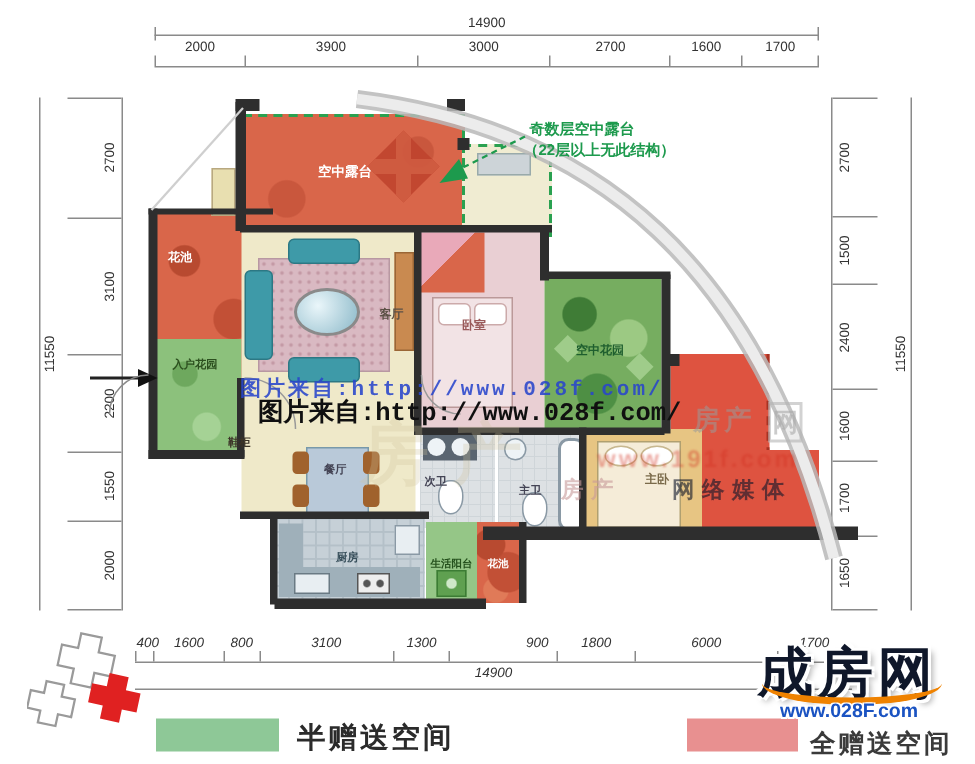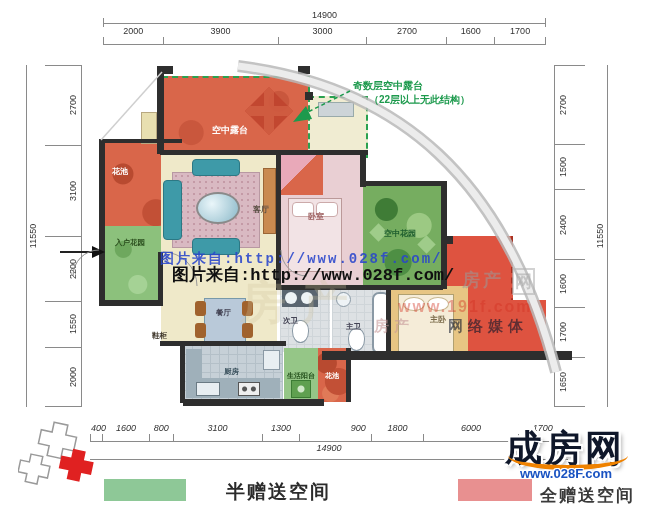--- a/index.html
+++ b/index.html
@@ -263,37 +263,37 @@
 <div class="wall" style="left:276px;top:285px;width:167px;height:5px;"></div>
 <div class="wall" style="left:386px;top:285px;width:5px;height:70px;"></div>
 <div class="wall" style="left:158px;top:252px;width:5px;height:53px;"></div>
 <div class="wall" style="left:160px;top:341px;width:126px;height:5px;"></div>
 <div class="wall" style="left:180px;top:345px;width:5px;height:58px;"></div>
 <div class="wall" style="left:183px;top:399px;width:141px;height:7px;"></div>
 <div class="wall" style="left:346px;top:348px;width:5px;height:54px;"></div>
 <div class="wall" style="left:322px;top:351px;width:250px;height:9px;"></div>
 <div class="wall" style="left:443px;top:236px;width:10px;height:8px;"></div>
 
-<span class="lbl lbl-w" style="left:212px;top:124px;font-size:9px;text-align:right;">空中露台</span>
+<span class="lbl lbl-w" style="left:212px;top:108px;font-size:9px;text-align:right;">空中露台</span>
 <span class="lbl lbl-w" style="left:112px;top:166px;">花池</span>
 <span class="lbl" style="left:115px;top:238px;font-size:7.5px;color:#2c501f;">入户花园</span>
-<span class="lbl" style="left:152px;top:290px;font-size:7.5px;color:#3c3428;margin-top:41px;">鞋柜</span>
+<span class="lbl" style="left:152px;top:290px;font-size:7.5px;color:#3c3428;">鞋柜</span>
 <span class="lbl lbl-d" style="left:253px;top:204px;">客厅</span>
 <span class="lbl" style="left:308px;top:211px;font-size:8px;color:#9a5a5a;">卧室</span>
 <span class="lbl" style="left:384px;top:228px;font-size:8px;color:#1e5e2e;">空中花园</span>
 <span class="lbl lbl-d" style="left:216px;top:308px;font-size:7.5px;color:#445;">餐厅</span>
 <span class="lbl" style="left:283px;top:316px;font-size:7.5px;color:#445;">次卫</span>
 <span class="lbl" style="left:346px;top:322px;font-size:7.5px;color:#445;">主卫</span>
 <span class="lbl" style="left:430px;top:314px;font-size:8px;color:#7a6a4a;">主卧</span>
 <span class="lbl" style="left:224px;top:367px;font-size:7.5px;color:#39505c;">厨房</span>
 <span class="lbl" style="left:287px;top:371px;font-size:7px;color:#24501c;">生活阳台</span>
 <span class="lbl lbl-w" style="left:325px;top:371px;font-size:7px;">花池</span>
 
 <span class="anno" style="left:353px;top:79px;">奇数层空中露台</span>
-<span class="anno" style="left:369px;top:93px;">（22层以上无此结构）</span>
+<span class="anno" style="left:349px;top:93px;">（22层以上无此结构）</span>
 
 <svg class="abs" width="650" height="509" style="left:0;top:0;z-index:3;pointer-events:none;">
   <path d="M238,66 C398,86 506,178 556,372" fill="none" stroke="#b9b9b9" stroke-width="12" opacity="0.85"></path>
   <path d="M238,66 C398,86 506,178 556,372" fill="none" stroke="#ececec" stroke-width="7"></path>
   <path d="M162,72 L101,140" stroke="#cfcfcf" stroke-width="1.5" fill="none"></path>
   <path d="M350,91 L306,113" stroke="#1d9a4d" stroke-width="1.5" stroke-dasharray="4 3" fill="none"></path>
   <polygon points="306,106 293,122 312,119" fill="#1d9a4d"></polygon>
   <line x1="60" y1="252" x2="92" y2="252" stroke="#222" stroke-width="2"></line>
   <polygon points="92,246 105,252 92,258" fill="#111"></polygon>
   <path d="M99,250 A26,26 0 0 0 73,276" stroke="#888" stroke-width="1" fill="none"></path>
@@ -314,19 +314,19 @@
   <g transform="rotate(12 50 45)" fill="#ffffff" stroke="#9a9a9a" stroke-width="1.5">
     <path d="M28 8 h14 v10 h11 v14 h-11 v10 h-14 v-10 h-11 v-14 h11 z"></path>
     <path d="M12 44 h12 v8 h9 v12 h-9 v8 h-12 v-8 h-9 v-12 h9 z"></path>
   </g>
   <g transform="rotate(12 50 45)" fill="#e02121">
     <path d="M52 30 h13 v9 h10 v13 h-10 v9 h-13 v-9 h-10 v-13 h10 z"></path>
   </g>
 </svg>
 
 <div class="abs" style="left:104px;top:479px;width:82px;height:22px;background:#8ec897;"></div>
-<span class="legend-label" style="left:198px;margin-left:28px;">半赠送空间</span>
+<span class="legend-label" style="left:198px;">半赠送空间</span>
 <div class="abs" style="left:458px;top:479px;width:74px;height:22px;background:#e89090;"></div>
 <span class="legend-label" style="left:540px;top:484px;font-size:17px;color:#3a3a3a;">全赠送空间</span>
 
 <span class="logo-name">成房网</span>
 <div class="logo-arc"></div>
 <span class="logo-url">www.028F.com</span>
 
 </body></html>

